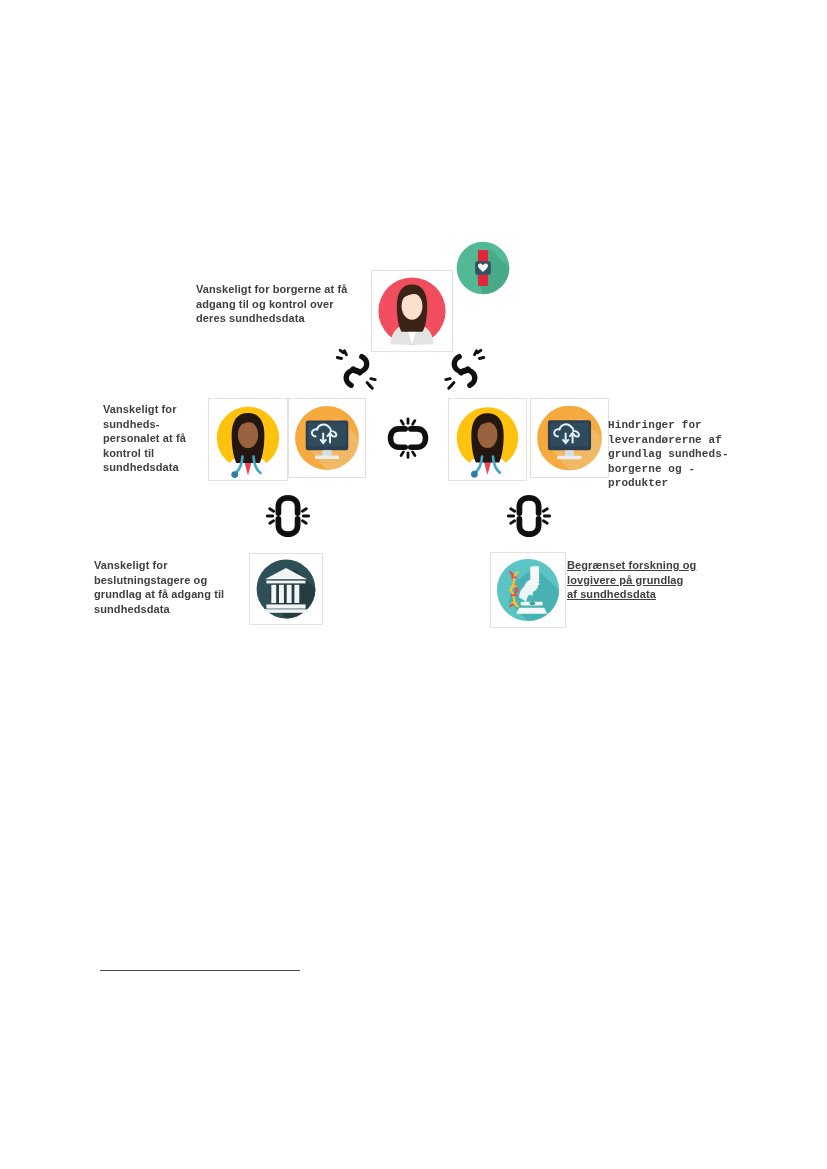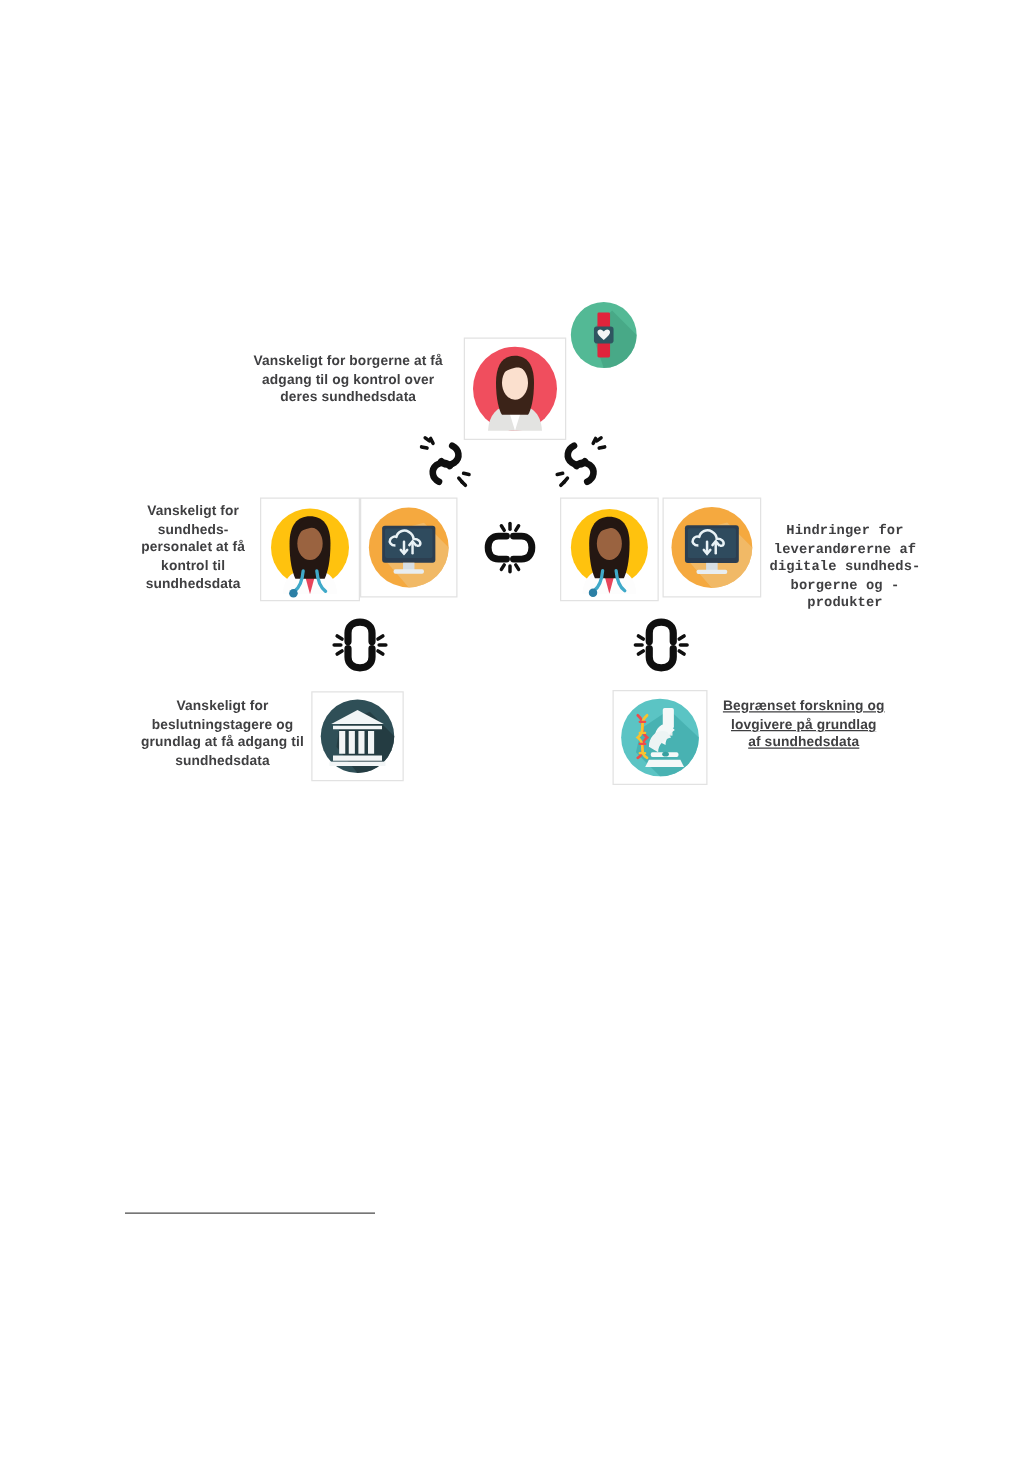--- a/index.html
+++ b/index.html
@@ -28,21 +28,21 @@
     width: 827px;
     height: 700px;
   }
 
   .node-label {
     position: absolute;
     font-weight: bold;
     font-size: 11px;
     line-height: 14.5px;
     color: #3f3f41;
-    text-align: center;
+    text-align: left;
     letter-spacing: 0.1px;
   }
 
   
   .icon-frame {
     position: absolute;
     border: 1px solid #e2e2e2;
     box-sizing: border-box;
     background: #ffffff;
   }
@@ -239,21 +239,21 @@
             <path d="M41.6 52.5 L45 56.5 L48.4 52.5"></path>
           <path d="M54 56 v-12"></path>
             <path d="M50.6 47.5 L54 43.5 L57.4 47.5"></path>
         </g>
       </svg>
     </div>
 
     <div class="node-label" style="left:608px; top:418px; width:136px;font-family:Liberation Mono, monospace;">
       <div>Hindringer for</div>
       <div>leverandørerne af</div>
-      <div>digitale sundheds-</div>
+      <div>grundlag sundheds-</div>
       <div>borgerne og -produkter</div>
     </div>
 
     <div class="chain" style="left:264px; top:491px; width:48px; height:50px;">
       <svg viewBox="0 0 100 100">
         <g fill="none" stroke="#0f0f0f" stroke-width="12" stroke-linecap="round">
           <path d="M30 44 L30 30 C30 19 38 12 50 12 C62 12 70 19 70 30 L70 44"></path>
           <path d="M30 56 L30 70 C30 81 38 88 50 88 C62 88 70 81 70 70 L70 56"></path>
         </g>
         <g stroke="#0f0f0f" stroke-width="6" stroke-linecap="round">

